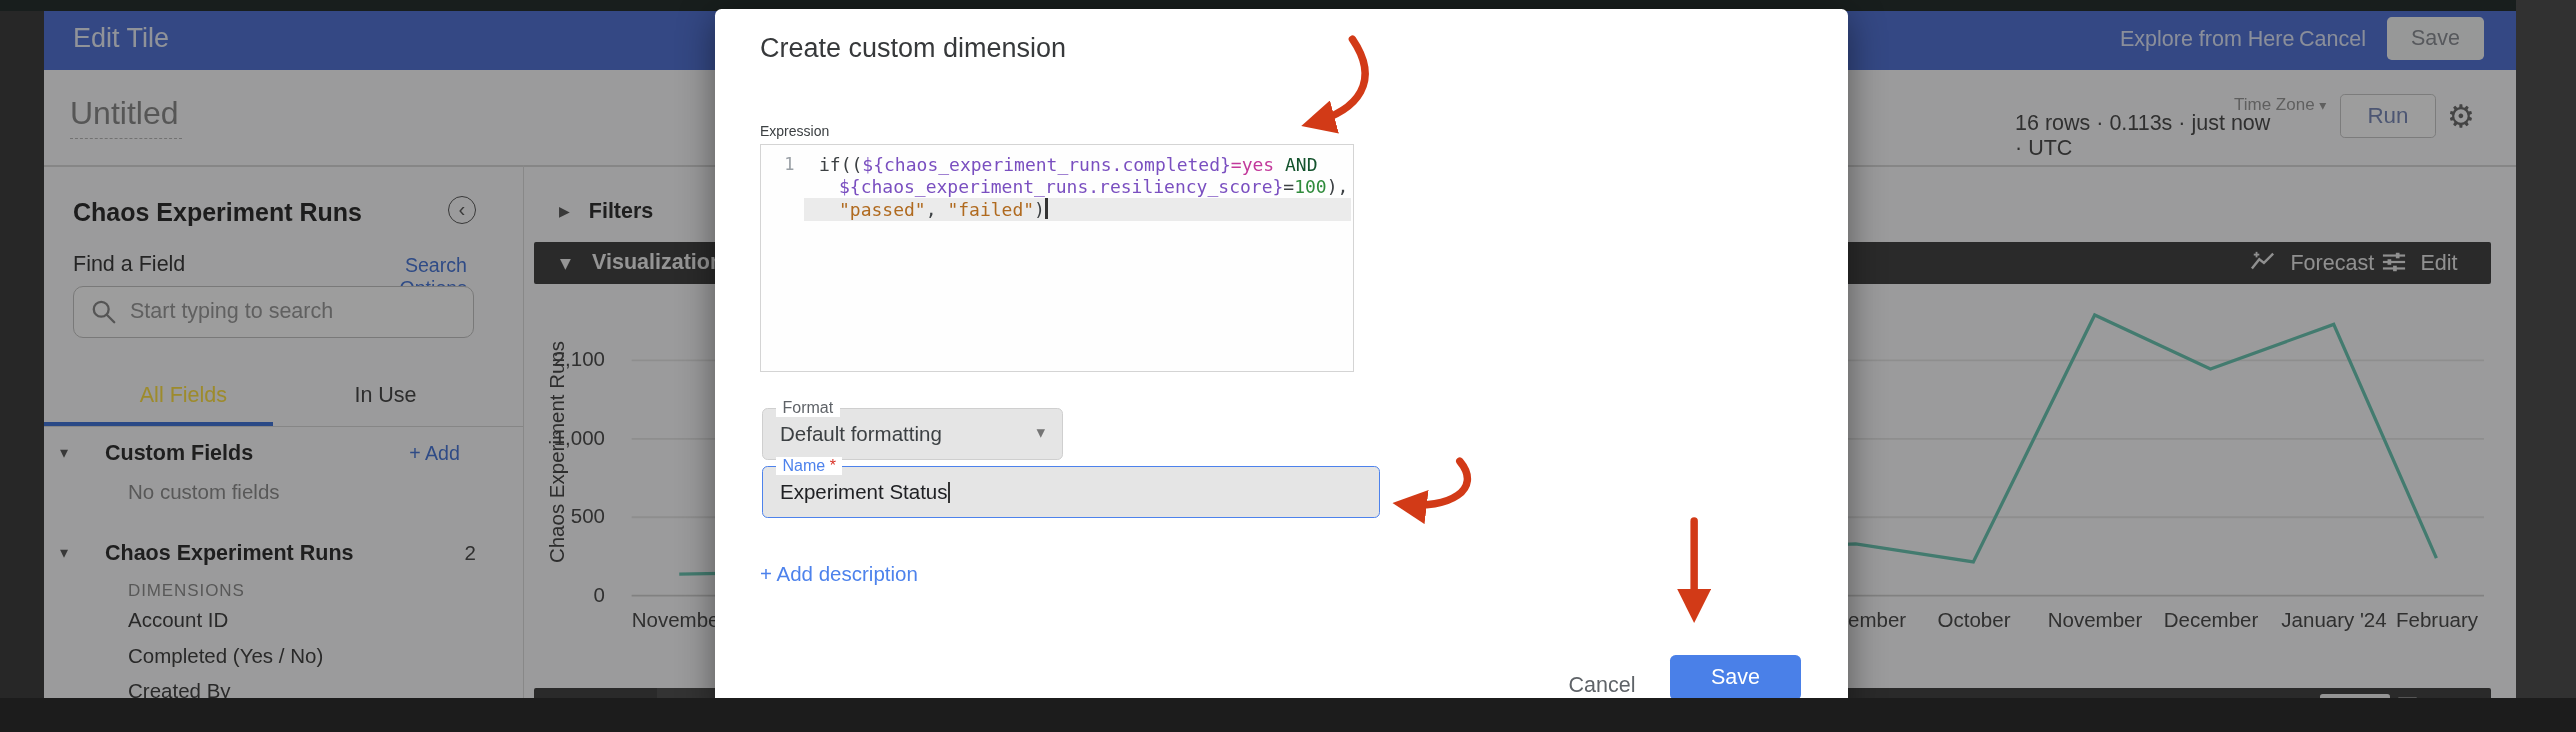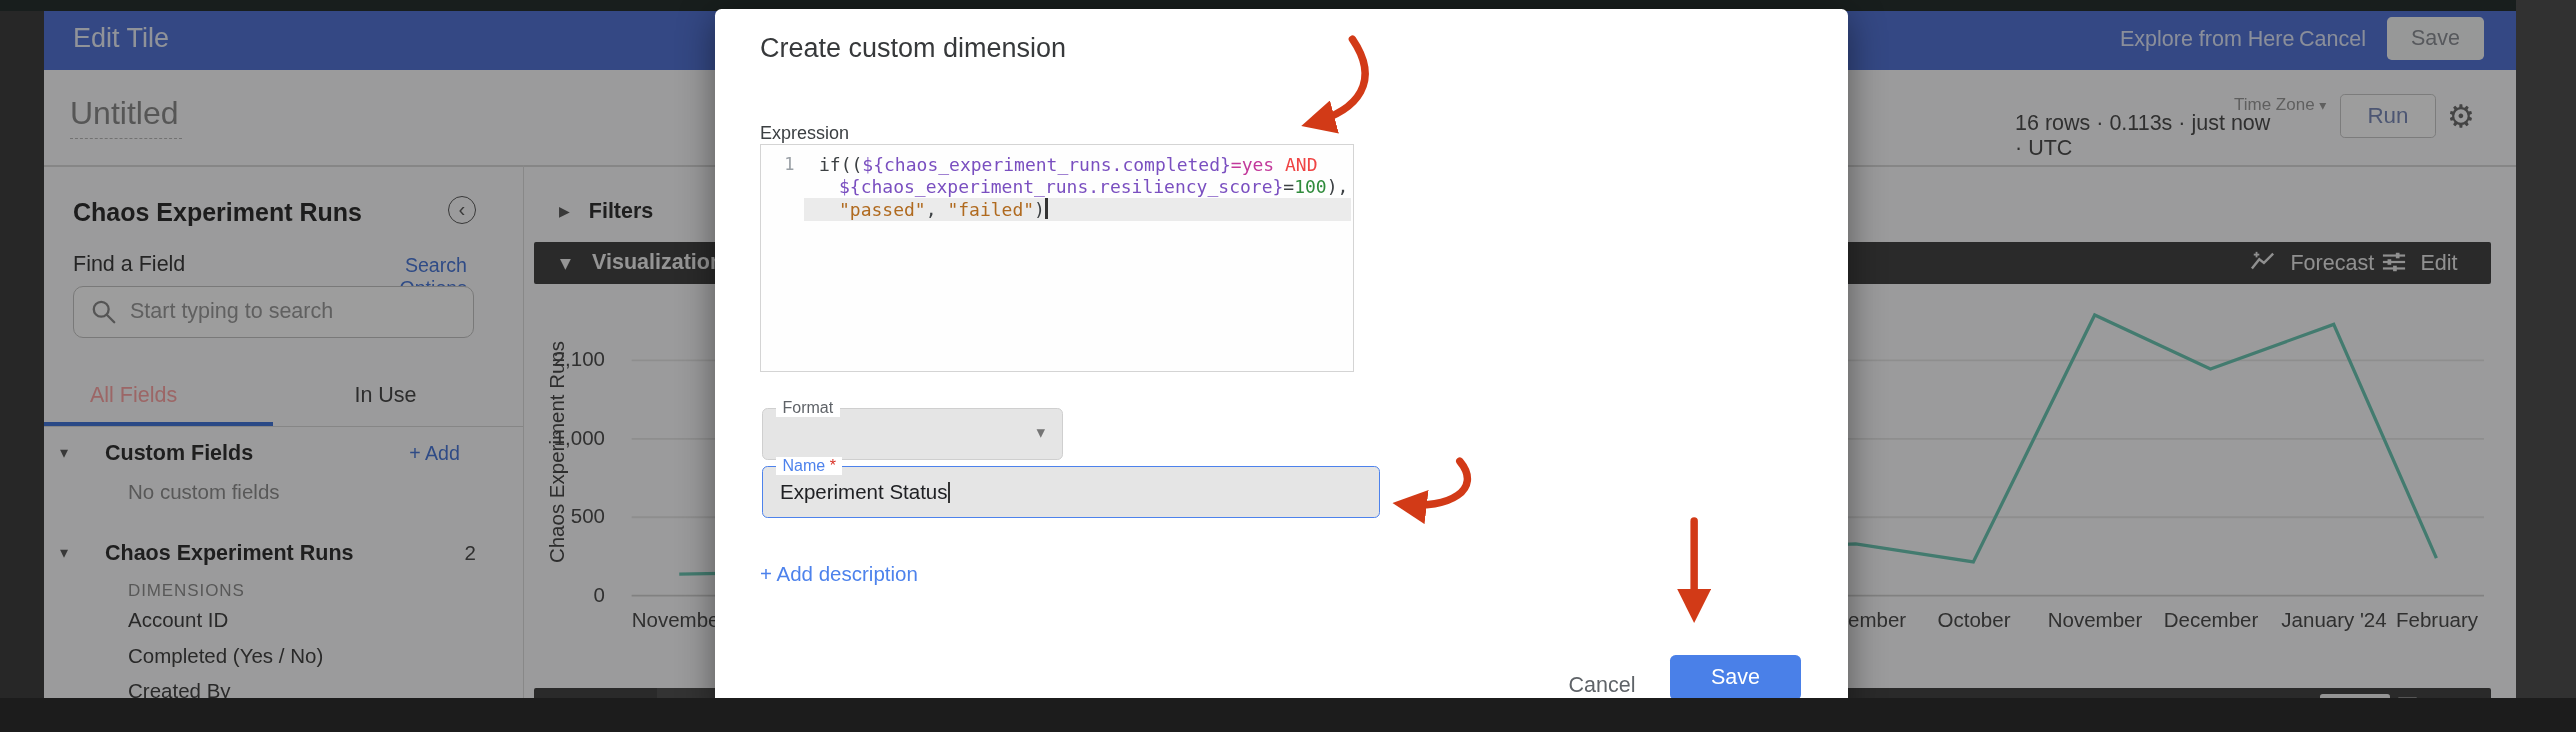--- a/index.html
+++ b/index.html
@@ -58,31 +58,31 @@
   .ylabel{position:absolute;left:418px;top:439px;width:280px;height:26px;text-align:center;font-size:20.5px;color:#4a4a4a;
            transform:rotate(-90deg);z-index:4;}
   .ytick{position:absolute;left:500px;width:105px;text-align:right;font-size:20.5px;color:#4e4e4e;z-index:4;}
   .month{position:absolute;top:608px;width:168px;margin-left:-84px;text-align:center;font-size:20.5px;color:#4e4e4e;z-index:4;}
   
   #overlay{position:absolute;left:0;top:0;width:2576px;height:732px;background:rgba(0,0,0,0.38);z-index:40;}
   
   #modal{position:absolute;left:715px;top:9.3px;width:1133px;height:710px;background:#ffffff;border-radius:6.5px;
          box-shadow:0 7.5px 37px rgba(0,0,0,0.45);z-index:60;}
   .m-title{position:absolute;left:45px;top:24px;font-size:27px;font-weight:500;color:#37393b;}
-  .m-expr-label{position:absolute;left:45px;top:114px;font-size:18px;color:#3c4043;}
+  .m-expr-label{position:absolute;left:45px;top:114px;font-size:14px;color:#3c4043;}
   .m-editor{position:absolute;left:45px;top:135px;width:592px;height:226px;border:0.9px solid #d4d4d4;background:#fefefe;}
   .m-gutter{position:absolute;left:0;top:8.4px;width:41px;text-align:right;padding-right:7.5px;box-sizing:border-box;
             font-family:"DejaVu Sans Mono",monospace;font-size:17px;color:#9aa0a6;}
   .code-area{position:absolute;left:43px;top:8.4px;right:1.9px;}
   .code-line{height:22.4px;line-height:22.4px;font-family:"DejaVu Sans Mono",monospace;font-size:18px;white-space:pre;
              padding-left:15px;}
   .code-line.indent{padding-left:35px;}
   .code-line.active{background:#ebebeb;}
   .tok-plain{color:#3c4043}.tok-field{color:#7a4fc0}.tok-enum{color:#c2399b}
-  .tok-logic{color:#ef4444}.tok-number{color:#2f8b3b}.tok-string{color:#b06a1f}
+  .tok-logic{color:#14532d}.tok-number{color:#2f8b3b}.tok-string{color:#b06a1f}
   .caret-bar{display:inline-block;width:2.8px;height:20.5px;background:#333;vertical-align:-2.8px;}
   .m-assist{position:absolute;left:686px;top:137px;width:370px;font-size:18px;line-height:26px;color:#5f6368;}
   .m-field{position:absolute;border:1.9px solid #cfcfcf;border-radius:5.6px;background:#e5e5e5;}
   .m-field>label{position:absolute;top:-10.3px;left:13px;background:#fff;padding:0 6.5px;font-size:16px;color:#5f6368;}
   .m-field .value{position:absolute;left:17px;top:0;height:100%;display:flex;align-items:center;font-size:20.5px;color:#3c4043;}
   .m-field.focus{border-color:#4d82ec;}
   .m-field.focus>label{color:#4d82ec;}
   .req{color:#d93025;}
   .dd-caret{position:absolute;right:17px;top:13px;font-size:17px;color:#757575;}
   .m-adddesc{position:absolute;left:45px;top:553px;font-size:20.5px;color:#4d82ec;}
@@ -123,21 +123,21 @@
   <div class="sb-collapse">‹</div>
   <div class="sb-find">Find a Field</div>
   <div class="sb-searchopts">Search Options</div>
   <div class="sb-search">
     <svg style="position:absolute;left:17px;top:12px;" width="26" height="26" viewBox="0 0 28 28">
       <circle cx="11" cy="11" r="8" fill="none" stroke="#8a8a8a" stroke-width="2.5"></circle>
       <line x1="17" y1="17" x2="25" y2="25" stroke="#8a8a8a" stroke-width="2.5" stroke-linecap="round"></line>
     </svg>
     <input type="text" placeholder="Start typing to search" style="">
   </div>
-  <div class="tab" style="left:90px;width:131px;text-align:left;color:#fca5a5;font-weight:500;">All Fields</div>
+  <div class="tab" style="left:96px;width:131px;text-align:right;color:#fde047;font-weight:500;">All Fields</div>
   <div class="tab" style="left:334px;width:103px;text-align:center;color:#4a4a4a;">In Use</div>
   <div class="tab-underline"></div>
   <div class="tab-line"></div>
 
   <div class="sb-caret" style="left:60px;top:443px;">▾</div>
   <div class="sb-section" style="top:441px;">Custom Fields</div>
   <div class="sb-add">+ Add</div>
   <div class="sb-empty">No custom fields</div>
 
   <div class="sb-caret" style="left:60px;top:543px;">▾</div>
@@ -233,20 +233,21 @@
       <div class="m-gutter">1</div>
       <div class="code-area" id="expr-lines">
           <div class="code-line"><span class="tok-plain">if((</span><span class="tok-field">${chaos_experiment_runs.completed}</span><span class="tok-enum">=yes</span><span class="tok-plain"> </span><span class="tok-logic">AND</span></div>
           <div class="code-line indent"><span class="tok-field">${chaos_experiment_runs.resiliency_score}</span><span class="tok-plain">=</span><span class="tok-number">100</span><span class="tok-plain">),</span></div>
           <div class="code-line indent active"><span class="tok-string">"passed"</span><span class="tok-plain">, </span><span class="tok-string">"failed"</span><span class="tok-plain">)</span><span class="caret-bar"></span></div>
         </div>
     </div>
 
     <div class="m-field" style="left:47px;top:399px;width:299px;height:50px;">
       <label>Format</label>
+      <div class="value">Default formatting</div>
       <div class="dd-caret">▾</div>
     </div>
 
     <div class="m-field focus" style="left:47px;top:457px;width:616px;height:50px;">
       <label>
         <span>Name</span>
         <span class="req">*</span>
       </label>
       <div class="value" style="color:#202124;">
         <span>Experiment Status</span>

